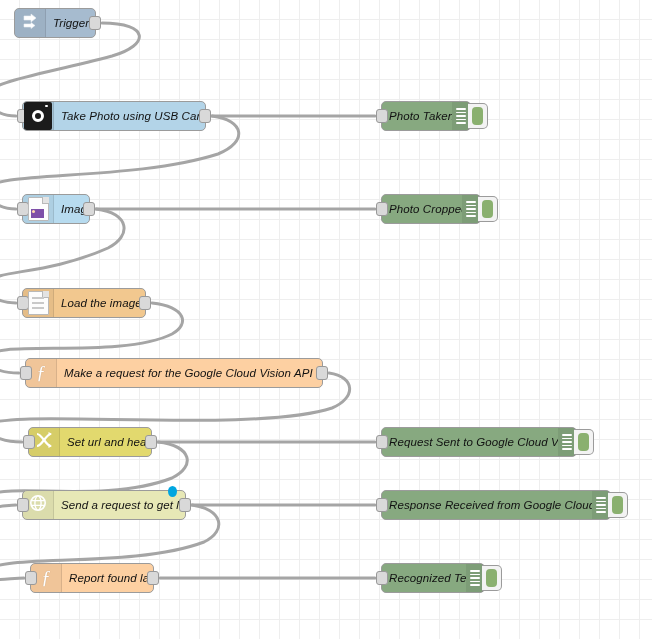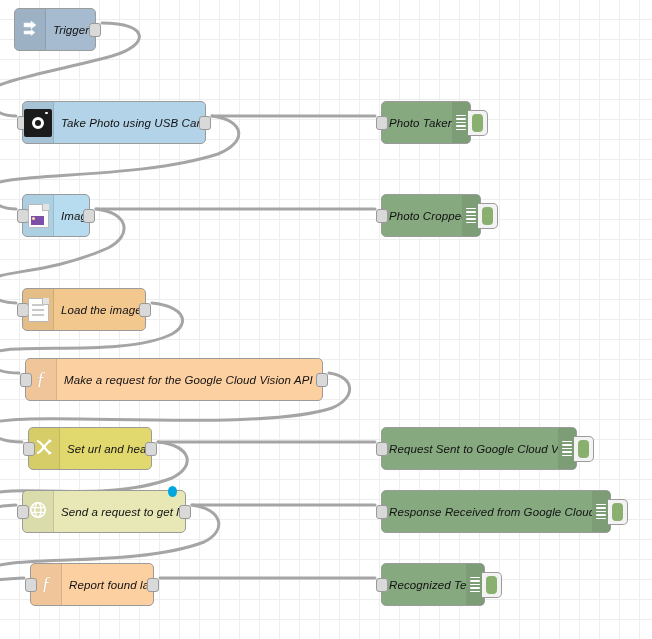--- a/index.html
+++ b/index.html
@@ -33,21 +33,21 @@
     left: 0;
     top: 0;
     width: 652px;
     height: 639px;
     pointer-events: none;
   }
 
   .node {
     position: absolute;
     box-sizing: border-box;
-    height: 43px;
+    height: 30px;
     border: 1px solid #9b9b9b;
     border-radius: 5px;
     display: flex;
     align-items: center;
     box-shadow: 0 0 0 0 rgba(0,0,0,0);
   }
 
   .node-icon-box {
     width: 30px;
     height: 100%;

